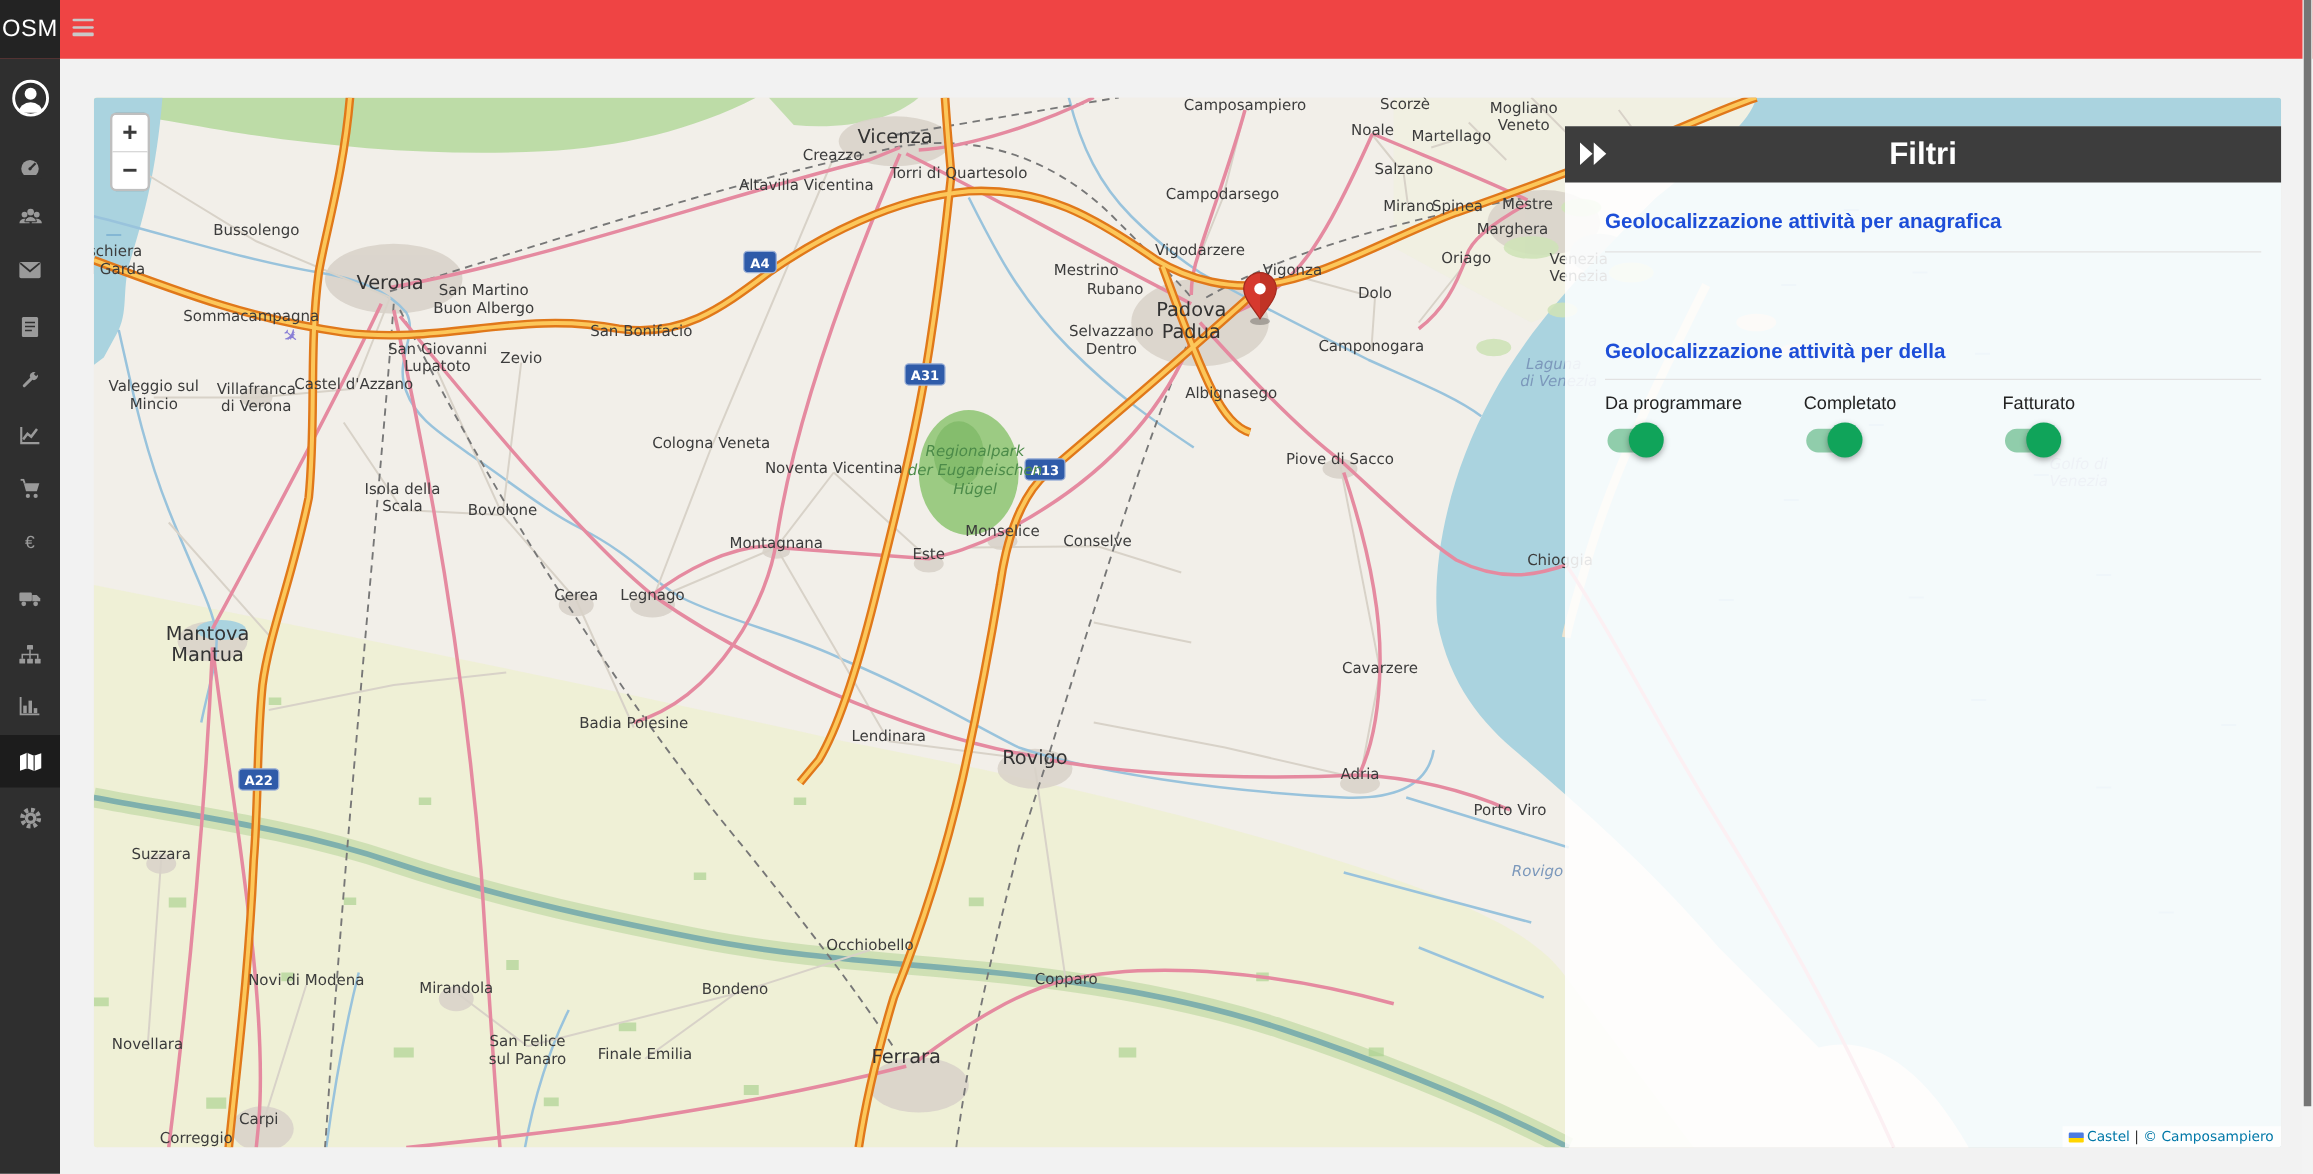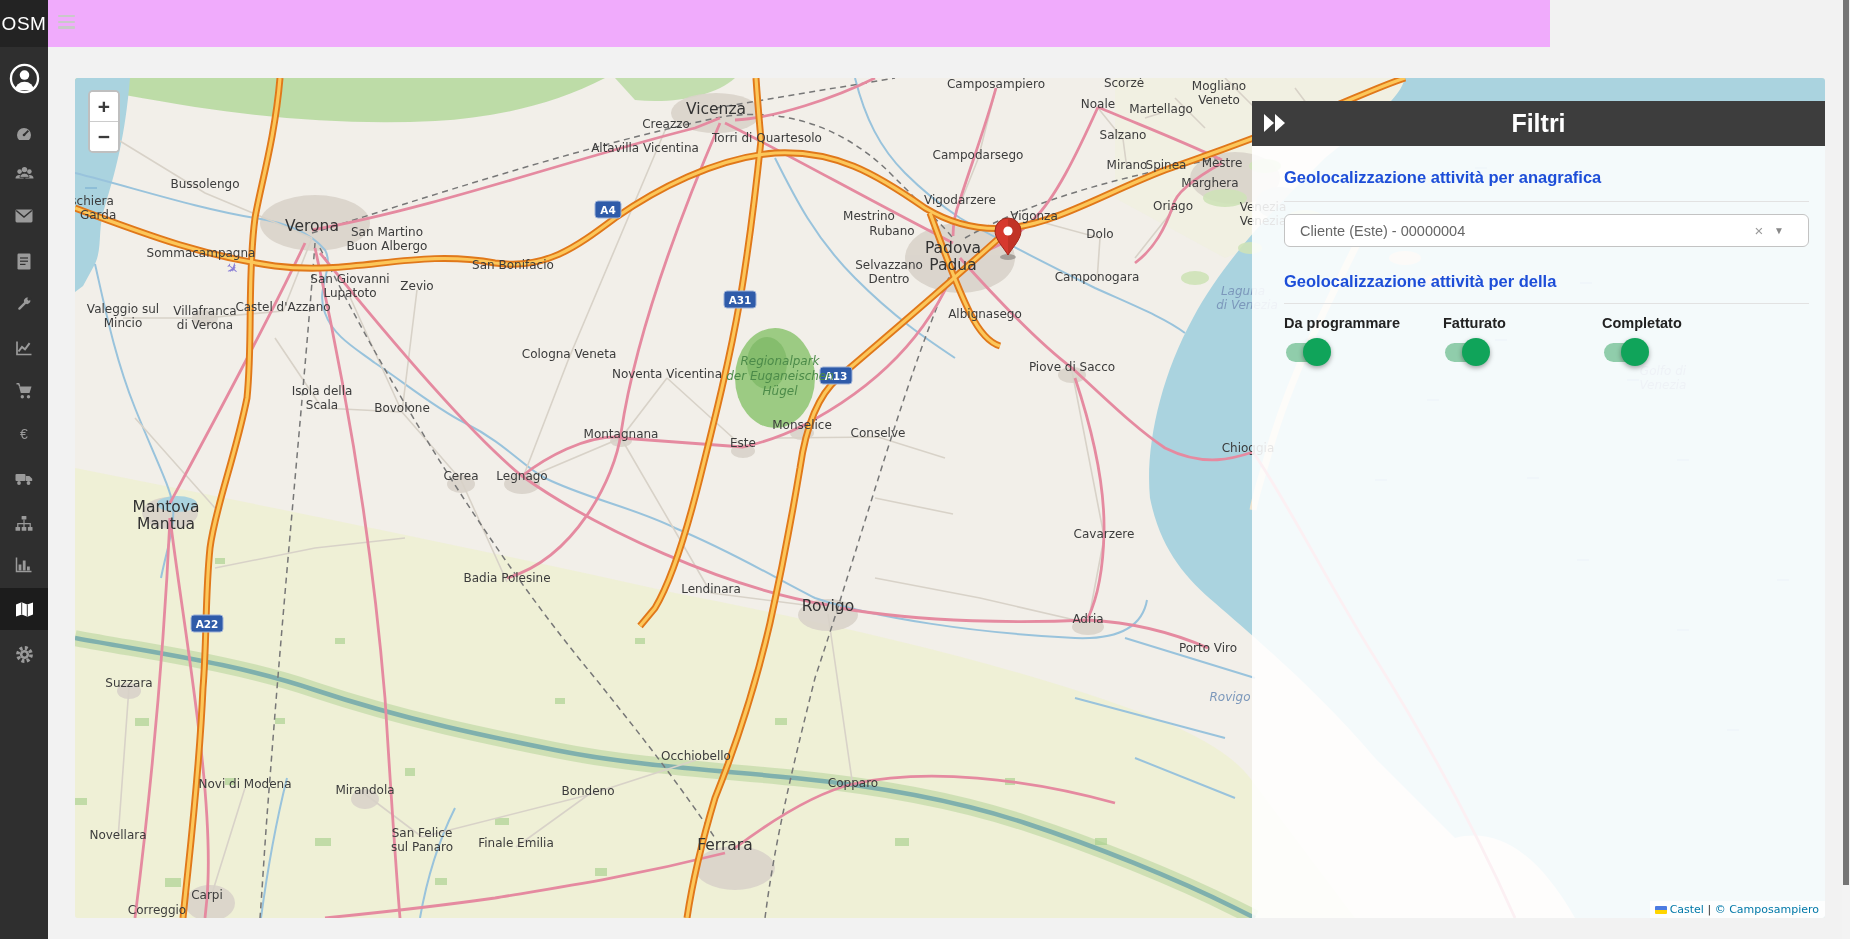--- a/index.html
+++ b/index.html
@@ -1,20 +1,20 @@
 <!DOCTYPE html>
 <html><head>
 <meta charset="utf-8">
 <style>
   * { margin:0; padding:0; box-sizing:border-box; }
   html,body { width:1850px; height:939px; overflow:hidden; background:#f2f2f2;
               font-family:"Liberation Sans", sans-serif; }
 
   
-  .topbar { position:absolute; left:0; top:0; width:1550px; height:47px; background:#f0abfc; z-index:30; }
+  .topbar { position:absolute; left:0; top:0; width:1850px; height:47px; background:#ef4444; z-index:30; }
   .logo-box { position:absolute; left:0; top:0; width:48px; height:47px; background:#232323;
               color:#fff; font-size:19px; display:flex; align-items:center; justify-content:center; letter-spacing:.5px; }
   .hamburger { position:absolute; left:58px; top:15px; width:17px; cursor:pointer; }
   .hamburger span { display:block; height:2.4px; background:#c9c9c9; margin-bottom:3.2px; border-radius:1px; }
 
   
   .sidebar { position:absolute; left:0; top:47px; width:48px; height:892px; background:#2f2f2f; z-index:29; }
   .side-item { position:absolute; left:0; width:48px; height:38px; display:flex; align-items:center; justify-content:center; cursor:pointer; }
   .side-item svg { display:block; }
   .side-item.active { background:#1c1c1c; height:42px; }
@@ -54,21 +54,21 @@
   .sec-head { position:absolute; left:32px; font-size:16.5px; font-weight:bold; color:#1d4ed8; }
   .divider  { position:absolute; left:32px; right:16px; height:1px; background:#e2e2e2; }
   .selectbox { position:absolute; left:32px; right:16px; top:68px; height:33px; background:#fff;
                border:1px solid #c3c3c3; border-radius:6px; display:flex; align-items:center; cursor:pointer; }
   .selectbox .val { flex:1; padding-left:15px; font-size:14.5px; color:#666;
                     white-space:nowrap; overflow:hidden; }
   .selectbox .clr { width:30px; text-align:center; color:#999; font-size:15px; cursor:pointer; }
   .selectbox .caret { width:34px; color:#888; font-size:10px; cursor:pointer; }
   .toggle-grid { position:absolute; left:32px; top:168px; right:16px; display:grid;
                  grid-template-columns:159px 159px 1fr; row-gap:16px; }
-  .tog-label { font-size:14.5px; font-weight:bold; color:#222; line-height:1.35; max-width:150px; }
+  .tog-label { font-size:14.5px; font-weight:normal; color:#222; line-height:1.35; max-width:150px; }
   .switch { position:relative; width:42px; height:19px; background:#90cdab; border-radius:10px;
             margin-top:9px; margin-left:2px; cursor:pointer; }
   .switch .knob { position:absolute; right:-3px; top:-4.5px; width:28px; height:28px; border-radius:50%;
                   background:#10a45a; box-shadow:0 2px 5px rgba(0,0,0,.35); }
 
   
   .pg-scroll { position:absolute; right:0; top:0; width:8px; height:939px; background:#f3f3f3; z-index:40; }
   .pg-thumb  { position:absolute; left:1px; top:0; width:6px; height:885px; background:#757575; }
 </style>
 </head>
@@ -503,42 +503,37 @@
         <svg width="26" height="24" viewBox="0 0 26 24">
           <polygon points="2,3 12,12 2,21" fill="#fff"></polygon>
           <polygon points="13,3 23,12 13,21" fill="#fff"></polygon>
         </svg>
       </div>
       <div class="panel-title">Filtri</div>
     </div>
     <div class="panel-content">
       <div class="sec-head" style="top:22px">Geolocalizzazione attività per anagrafica</div>
       <div class="divider" style="top:55px"></div>
-      <div class="selectbox">
-        <span class="val">Cliente (Este) - 00000004</span>
-        <span class="clr">×</span>
-        <span class="caret">▼</span>
-      </div>
       <div class="sec-head" style="top:126px">Geolocalizzazione attività per della</div>
       <div class="divider" style="top:157px"></div>
       <div class="toggle-grid" id="toggleGrid">
           <div>
             <div class="tog-label">Da programmare</div>
             <div class="switch">
               <div class="knob"></div>
             </div>
           </div>
           <div>
-            <div class="tog-label">Fatturato</div>
+            <div class="tog-label">Completato</div>
             <div class="switch">
               <div class="knob"></div>
             </div>
           </div>
           <div>
-            <div class="tog-label">Completato</div>
+            <div class="tog-label">Fatturato</div>
             <div class="switch">
               <div class="knob"></div>
             </div>
           </div>
         </div>
     </div>
   </div>
 
   <div class="attrib"><span class="ua-flag"></span><a>Castel</a><span> | </span><a>© Camposampiero</a></div>
 </div>

